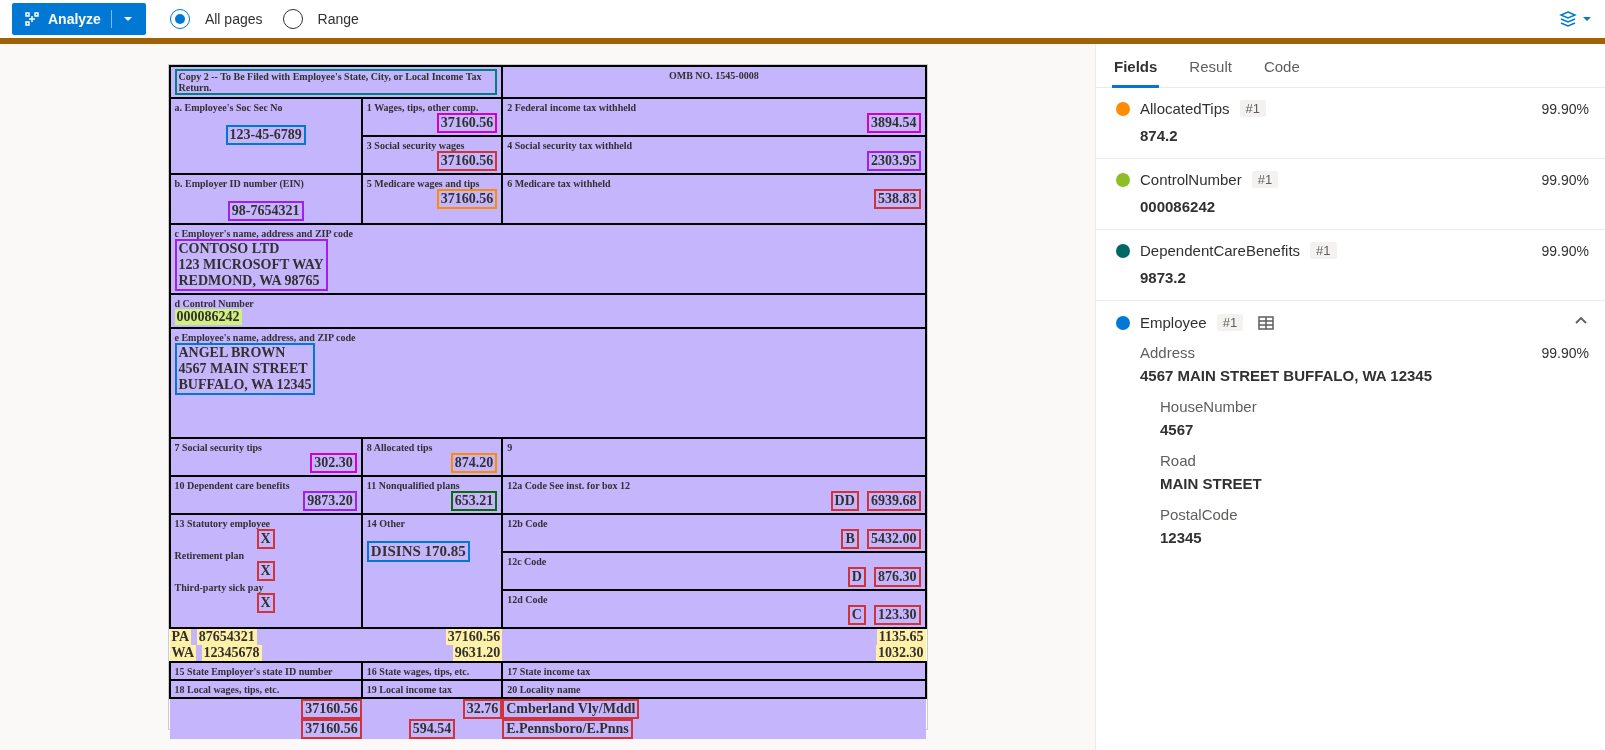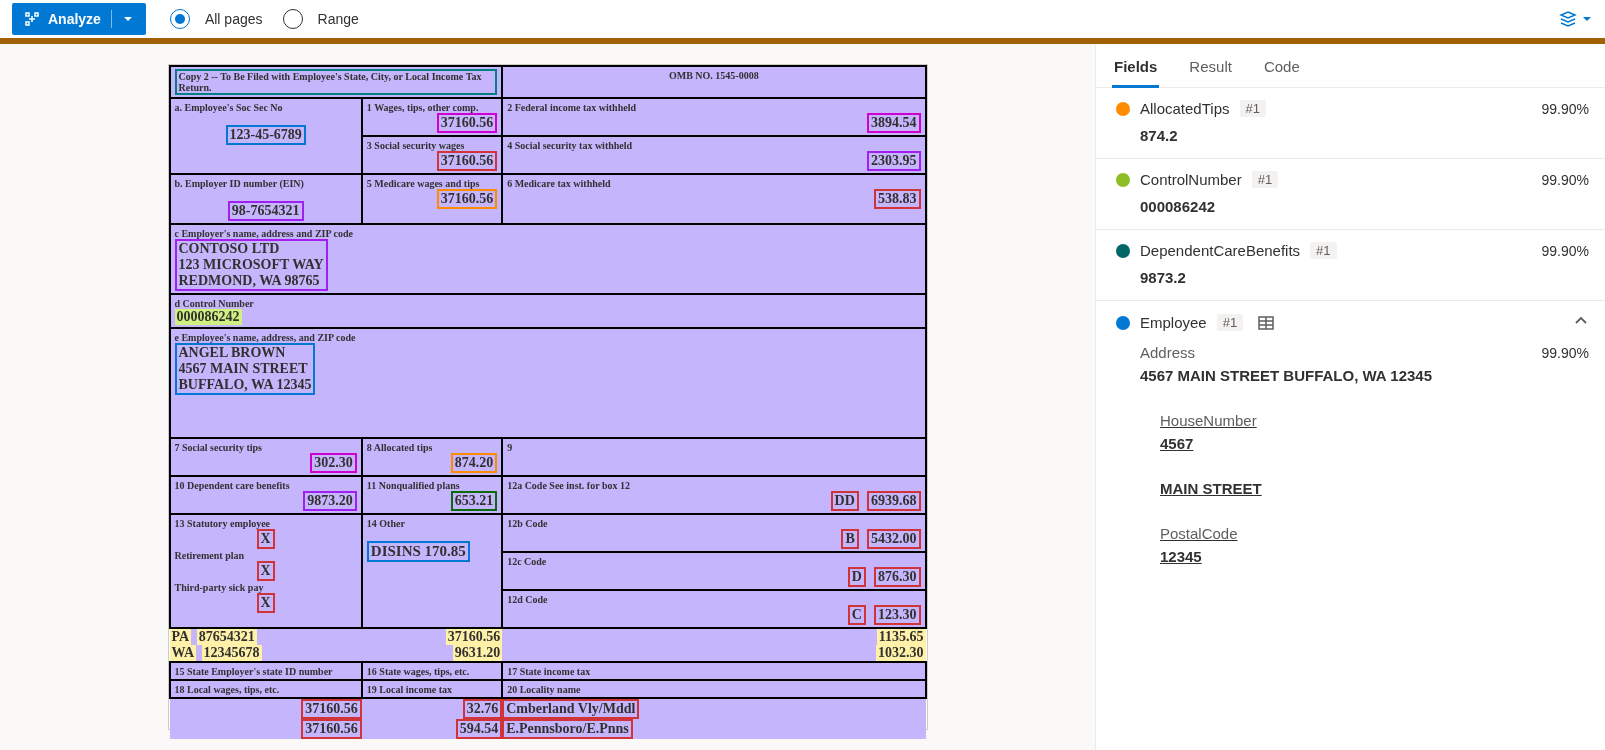--- a/index.html
+++ b/index.html
@@ -54,21 +54,21 @@
 .field-name { font-size: 15px; }
 .badge { background: #f3f2f1; color: #605e5c; padding: 1px 6px; font-size: 13px; border-radius: 2px; }
 .confidence { margin-left: auto; font-size: 14px; color: #323130; }
 .field-value { font-weight: 600; font-size: 15px; margin: 10px 0 0 24px; }
 .grid-icon { margin-left: 4px; color: #605e5c; }
 .chev { margin-left: auto; cursor: pointer; color: #605e5c; }
 .sub { margin-left: 24px; margin-top: 12px; }
 .sub-head { display: flex; align-items: center; }
 .sub-name { font-size: 15px; color: #605e5c; }
 .sub-val { font-weight: 600; font-size: 15px; margin-top: 6px; }
-.sub + .sub { margin-top: 28px; text-decoration: underline; }
+.sub + .sub { margin-top: 14px; }
 .sub-indent { margin-left: 44px; }
 </style>
 </head>
 <body>
 
 <div class="toolbar">
   <button class="analyze-btn">
     <svg width="16" height="16" viewBox="0 0 16 16" fill="none" stroke="white" stroke-width="1.5">
         <rect x="2" y="2" width="3" height="3"></rect>
         <rect x="2" y="11" width="3" height="3"></rect>
@@ -195,21 +195,21 @@
           <td><span class="lbl">19 Local income tax</span></td>
           <td colspan="2"><span class="lbl">20 Locality name</span></td>
         </tr>
         <tr>
           <td class="nb" style="text-align:right;padding:0"><span class="hl hl-red">37160.56</span></td>
           <td class="nb" style="text-align:right;padding:0"><span class="hl hl-red">32.76</span></td>
           <td colspan="2" class="nb" style="padding:0"><span class="hl hl-red">Cmberland Vly/Mddl</span></td>
         </tr>
         <tr>
           <td class="nb" style="border-top:2px dashed #000;text-align:right;padding:0"><span class="hl hl-red">37160.56</span></td>
-          <td class="nb" style="border-top:2px dashed #000;text-align:right;padding:0"><span class="hl hl-red">594.54</span></td>
+          <td class="nb" style="border-top:2px dashed #000;text-align:center;padding:0"><span class="hl hl-red">594.54</span></td>
           <td colspan="2" class="nb" style="border-top:2px dashed #000;padding:0"><span class="hl hl-red">E.Pennsboro/E.Pnns</span></td>
         </tr>
       </tbody>
         </table>
     </div>
   </div>
 
   <div class="right">
     <div class="tabs">
       <div class="tab active">Fields</div>
@@ -270,20 +270,21 @@
             <span class="confidence">99.90%</span>
           </div>
           <div class="sub-val">4567 MAIN STREET BUFFALO, WA 12345</div>
         </div>
 
         <div class="sub sub-indent">
           <div class="sub-name">HouseNumber</div>
           <div class="sub-val">4567</div>
         </div>
         <div class="sub sub-indent">
+          <div class="sub-name">Road</div>
           <div class="sub-val">MAIN STREET</div>
         </div>
         <div class="sub sub-indent">
           <div class="sub-name">PostalCode</div>
           <div class="sub-val">12345</div>
         </div>
       </div>
 
     </div>
   </div>

